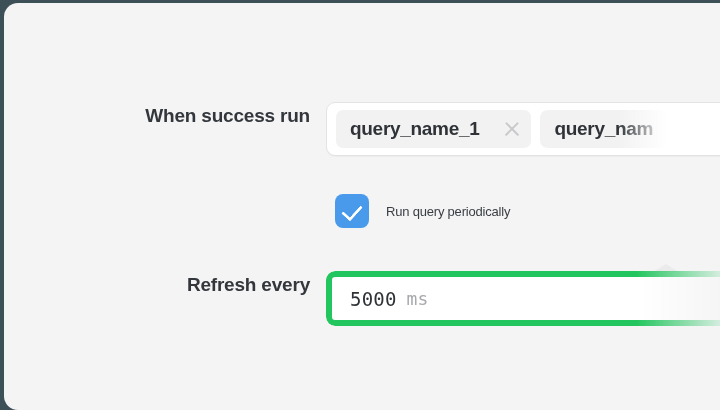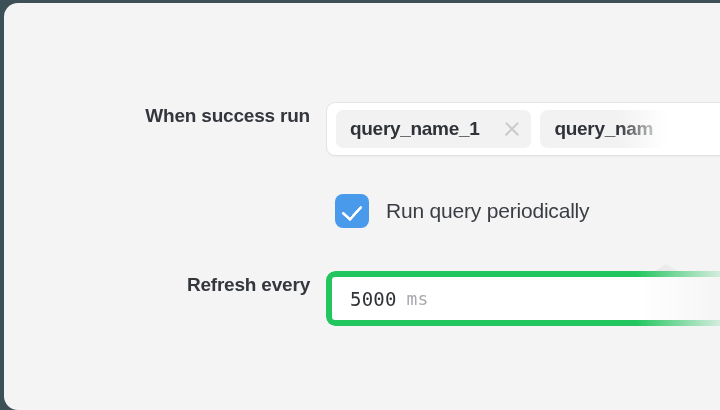--- a/index.html
+++ b/index.html
@@ -143,21 +143,21 @@
     left: 11px;
     top: 7px;
     width: 9px;
     height: 16px;
     border: solid #ffffff;
     border-width: 0 3.4px 3.4px 0;
     transform: rotate(42deg);
     border-radius: 1px;
   }
   .checkbox-label {
-    font-size: 21px;
+    font-size: 13px;
     color: #3a3e43;
     letter-spacing: -0.2px;
     white-space: nowrap;
   }
 
   
   #row-refresh { top: 268px; }
 
   .input-shell {
     position: relative;

